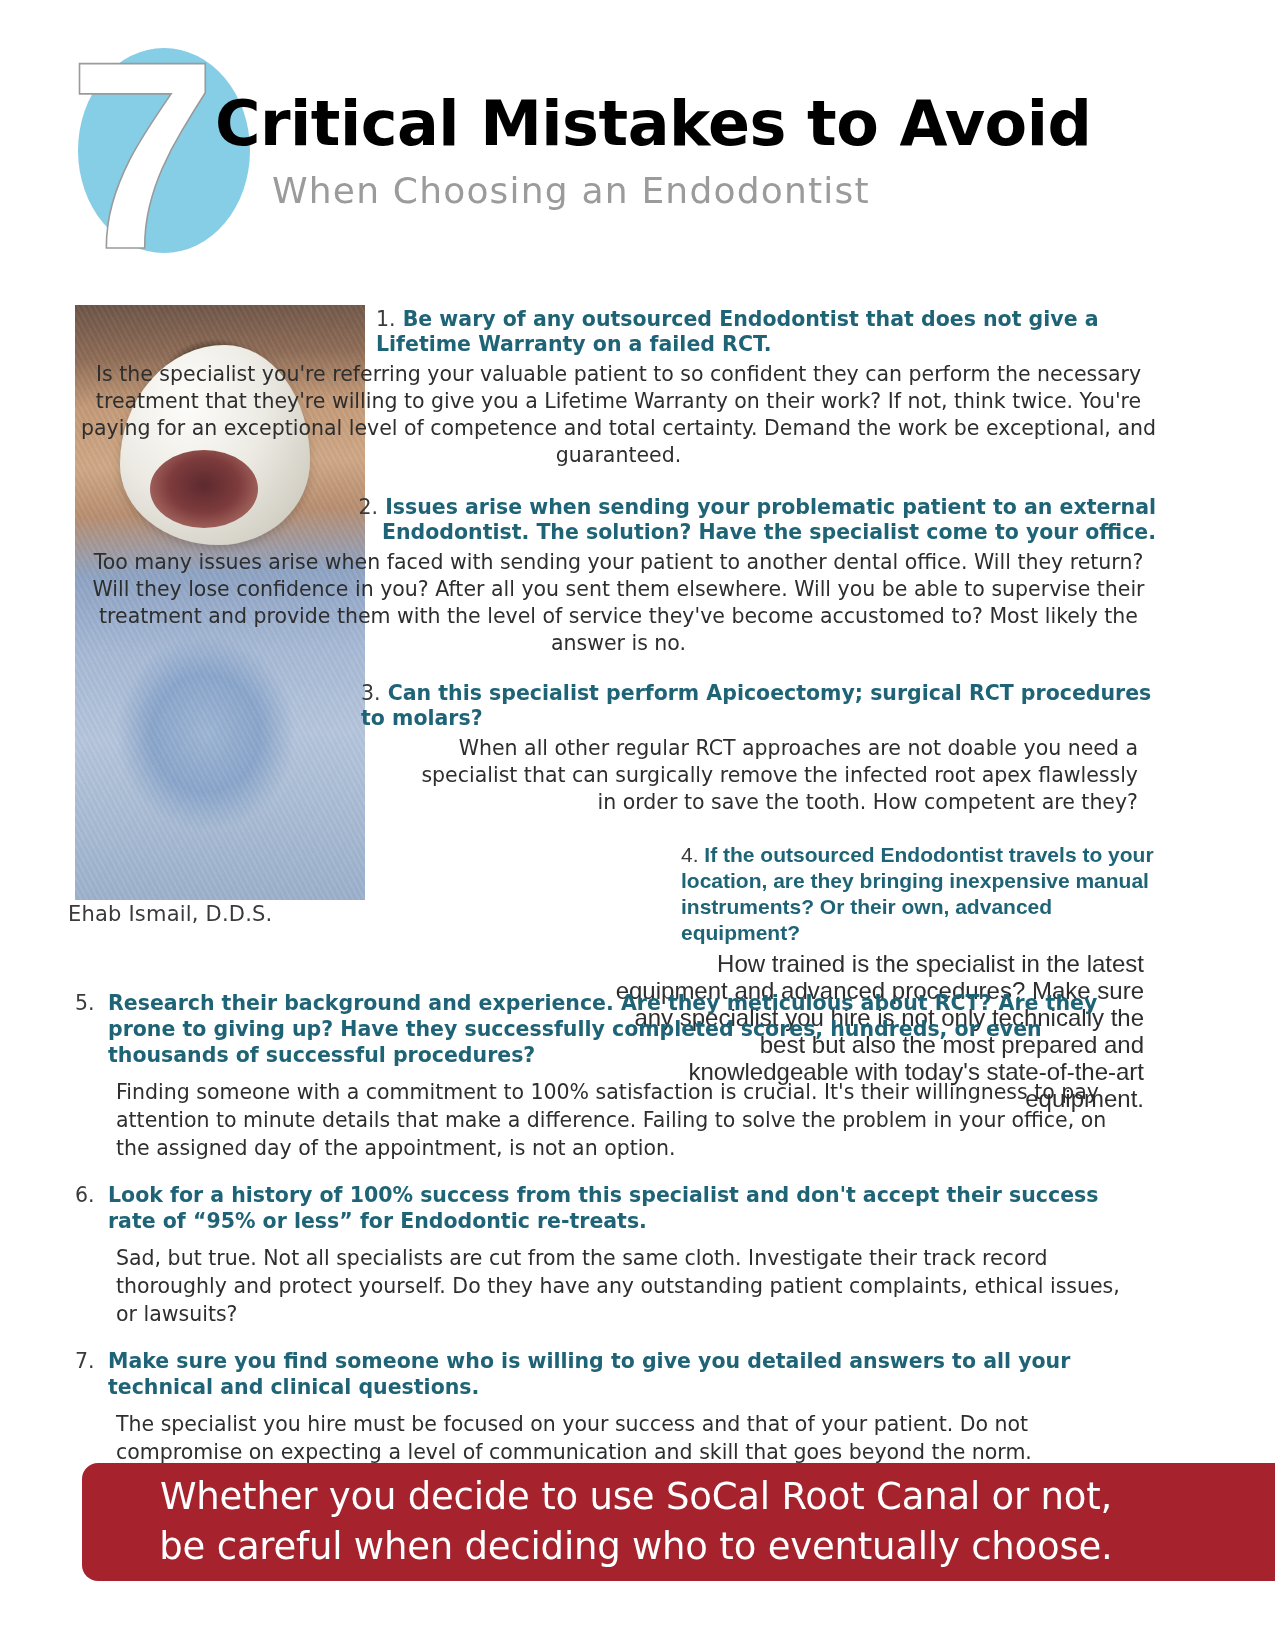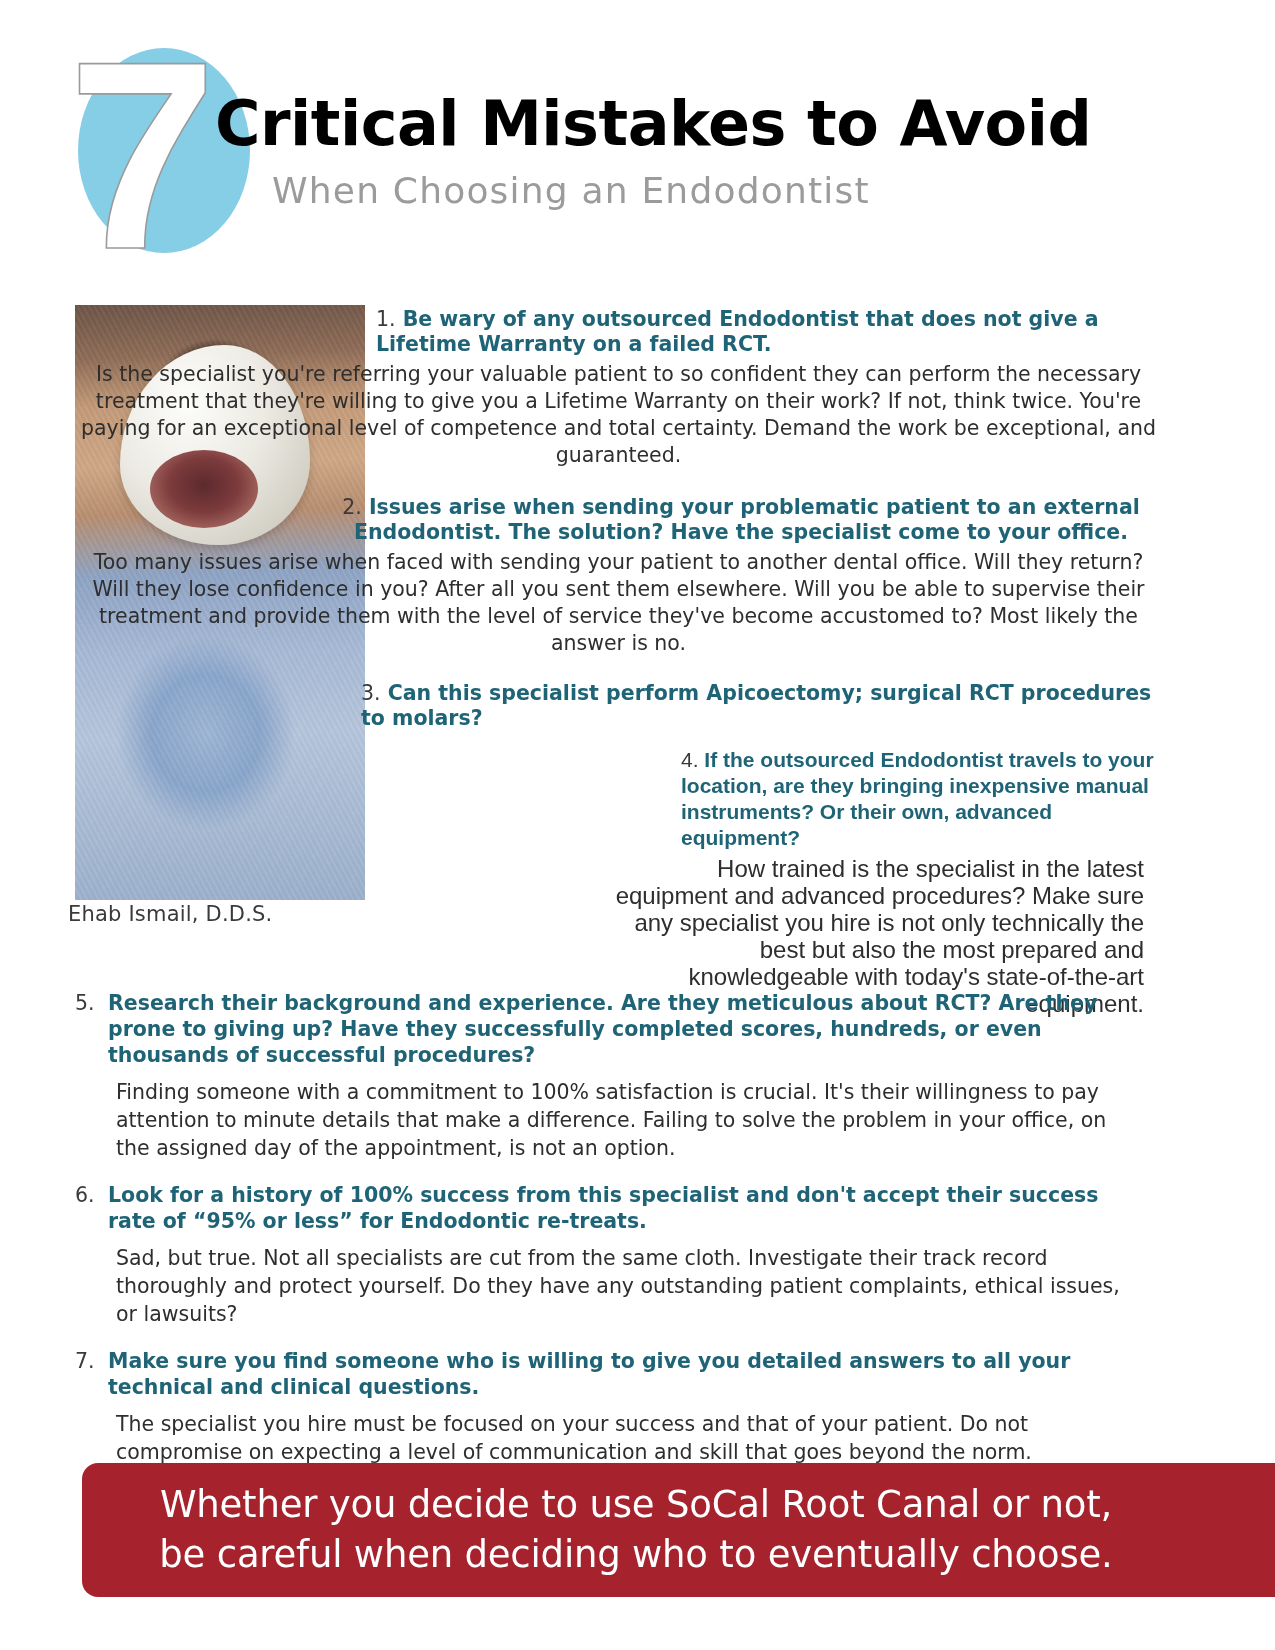--- a/index.html
+++ b/index.html
@@ -158,21 +158,21 @@
     font-size: 20.5px;
     line-height: 27px;
     margin: 0 0 14px 0;
   }
 
   #blk1 { padding-top: 2px; }
   #blk1 .item-head { text-align: left; padding-left: 295px; }
   #blk1 .item-body { text-align: center; }
 
   #blk2 { padding-top: 12px; }
-  #blk2 .item-head { text-align: center; padding-left: 245px; }
+  #blk2 .item-head { text-align: right; padding-left: 245px; }
   #blk2 .item-body { text-align: center; }
 
   #blk3 { padding-top: 10px; }
   #blk3 .item-head { text-align: left; padding-left: 280px; }
   #blk3 .item-body { text-align: right; padding-left: 330px; padding-right: 18px; }
 
   #blk4 { padding-top: 12px; }
   #blk4 .item-head {
     text-align: left;
     padding-left: 600px;
@@ -222,21 +222,21 @@
     margin: 8px;
     padding-left: 33px;
   }
 
   
   #banner {
     position: absolute;
     left: 82px;
     top: 1463px;
     width: 1193px;
-    height: 134px;
+    height: 118px;
     background: #A6232E;
     border-top-left-radius: 16px;
     border-bottom-left-radius: 16px;
     display: flex;
     flex-direction: column;
     align-items: center;
     justify-content: center;
   }
   .banner-line {
     color: #ffffff;
@@ -283,20 +283,21 @@
       <span>Issues arise when sending your problematic patient to an external Endodontist. The solution? Have the specialist come to your office.</span>
     </p>
     <p class="item-body">Too many issues arise when faced with sending your patient to another dental office. Will they return? Will they lose confidence in you? After all you sent them elsewhere. Will you be able to supervise their treatment and provide them with the level of service they've become accustomed to? Most likely the answer is no.</p>
   </div>
 
   <div id="blk3">
     <p class="item-head">
       <span class="num">3.</span>
       <span>Can this specialist perform Apicoectomy; surgical RCT procedures to molars?</span>
     </p>
+    <p class="item-body">When all other regular RCT approaches are not doable you need a specialist that can surgically remove the infected root apex flawlessly in order to save the tooth. How competent are they?</p>
   </div>
 
   <div id="blk4">
     <p class="item-head">
       <span class="num">4.</span>
       <span>If the outsourced Endodontist travels to your location, are they bringing inexpensive manual instruments? Or their own, advanced equipment?</span>
     </p>
     <p class="item-body">How trained is the specialist in the latest equipment and advanced procedures? Make sure any specialist you hire is not only technically the best but also the most prepared and knowledgeable with today's state-of-the-art equipment.</p>
   </div>
 

